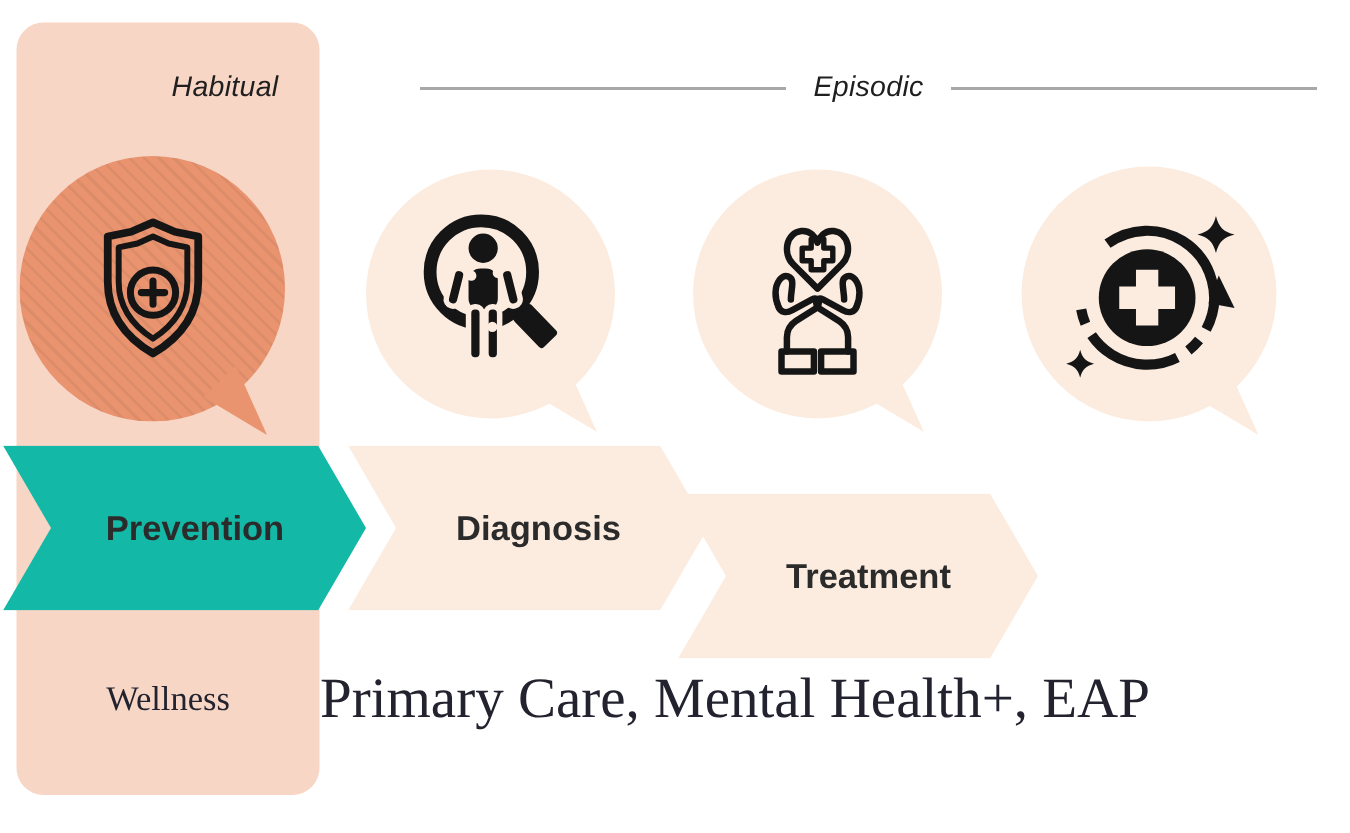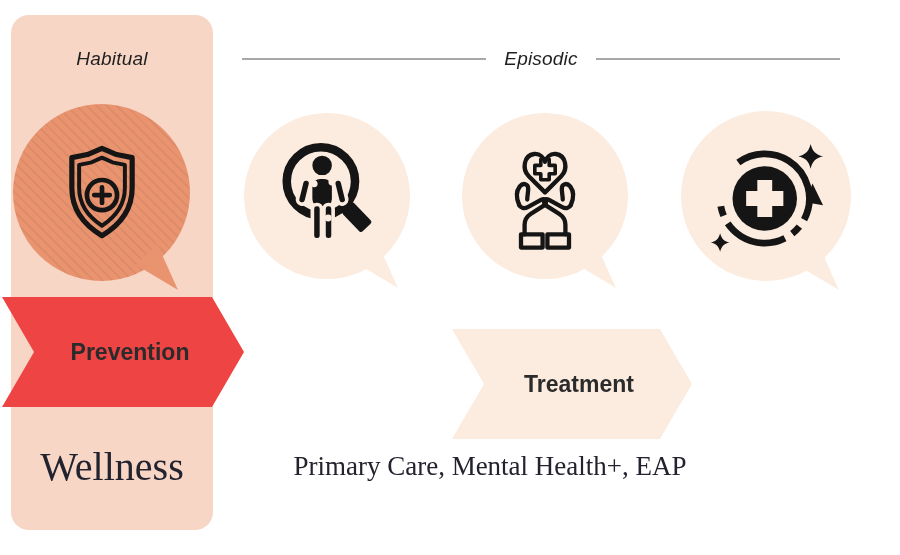--- a/index.html
+++ b/index.html
@@ -8,21 +8,21 @@
     font-family:"Liberation Sans",sans-serif;color:#2b2b2b;
   }
   
   .column{
     position:absolute;left:11px;top:15px;width:202px;height:515px;
     background:#f8d6c6;border-radius:18px;
   }
   
   .phase-label{
     position:absolute;top:46px;height:26px;display:flex;align-items:center;justify-content:center;
-    font-style:italic;font-size:19px;color:#1f1f1f;letter-spacing:.2px;
+    font-style:italic;font-size:19px;color:#1f1f1f;letter-spacing:.2px;padding-left:38px;
   }
   .phase-left{left:11px;width:202px;}
   .phase-right{left:242px;width:598px;}
   .phase-right .line{flex:1;height:2px;background:#a8a8a8;}
   .phase-right .lbl{margin:0 18px;white-space:nowrap;}
   
   .bubble{position:absolute;border-radius:50%;display:flex;align-items:center;justify-content:center;}
   .bubble .tail{
     position:absolute;width:46px;height:46px;bottom:-9px;right:12px;
     clip-path:polygon(100% 100%, 8% 45%, 55% 0%);
@@ -39,33 +39,33 @@
   .bubble-treatment{left:462px;top:113px;}
   .bubble-recovery{left:681px;top:111px;width:170px;height:170px;}
   
   .arrow{
     position:absolute;top:297px;height:110px;
     display:flex;align-items:center;justify-content:center;
     font-weight:bold;font-size:23px;color:#2b2b2b;
     clip-path:polygon(0 0, calc(100% - 32px) 0, 100% 50%, calc(100% - 32px) 100%, 0 100%, 32px 50%);
   }
   .arrow span{display:block;text-align:center;line-height:1.25;padding-left:14px;}
-  .arrow-prevention{left:2px;width:242px;background:#ef4444;}
+  .arrow-prevention{left:2px;width:242px;background:#14b8a6;}
   .arrow-light{background:#fcecdf;}
   .arrow-diagnosis{left:232px;width:240px;}
   .arrow-treatment{left:452px;width:240px;margin-top:32px;}
   .arrow-recovery{left:680px;width:217px;}
   .arrow-recovery span{width:185px;padding-left:20px;}
   
   .footer-label{
     position:absolute;top:446px;height:40px;display:flex;align-items:center;justify-content:center;
     font-family:"Liberation Serif",serif;color:#23232f;
   }
-  .footer-left{left:11px;width:202px;font-size:40px;}
-  .footer-right{left:230px;width:520px;font-size:27px;white-space:nowrap;}
+  .footer-left{left:11px;width:202px;font-size:23px;}
+  .footer-right{left:230px;width:520px;font-size:38px;white-space:nowrap;}
   svg{display:block;}
 </style>
 </head>
 <body>
 
 <div class="canvas">
 
   <div class="column"></div>
 
   <div class="phase-label phase-left">Habitual</div>
@@ -133,20 +133,23 @@
       <circle cx="49" cy="52" r="36" fill="none" stroke="#151515" stroke-width="5.5" stroke-dasharray="54 7 8 7 52 7 8 40" transform="rotate(-58 49 52)"></circle>
       <path d="M82 55 L96 57.5 L87.5 40 Z" fill="#151515"></path>
       <path d="M86 8 C87.5 14 90 16.5 96 18 C90 19.5 87.5 22 86 28 C84.5 22 82 19.5 76 18 C82 16.5 84.5 14 86 8 Z" fill="#151515"></path>
       <path d="M13 80 C14.2 84.5 16 86.3 20.5 87.5 C16 88.7 14.2 90.5 13 95 C11.8 90.5 10 88.7 5.5 87.5 C10 86.3 11.8 84.5 13 80 Z" fill="#151515"></path>
     </svg>
   </div>
 
   <div class="arrow arrow-prevention">
     <span>Prevention</span>
   </div>
+  <div class="arrow arrow-light arrow-diagnosis">
+    <span>Diagnosis</span>
+  </div>
   <div class="arrow arrow-light arrow-treatment">
     <span>Treatment</span>
   </div>
 
   <div class="footer-label footer-left">Wellness</div>
   <div class="footer-label footer-right">Primary Care, Mental Health+, EAP</div>
 
 </div>
 
 </body></html>

